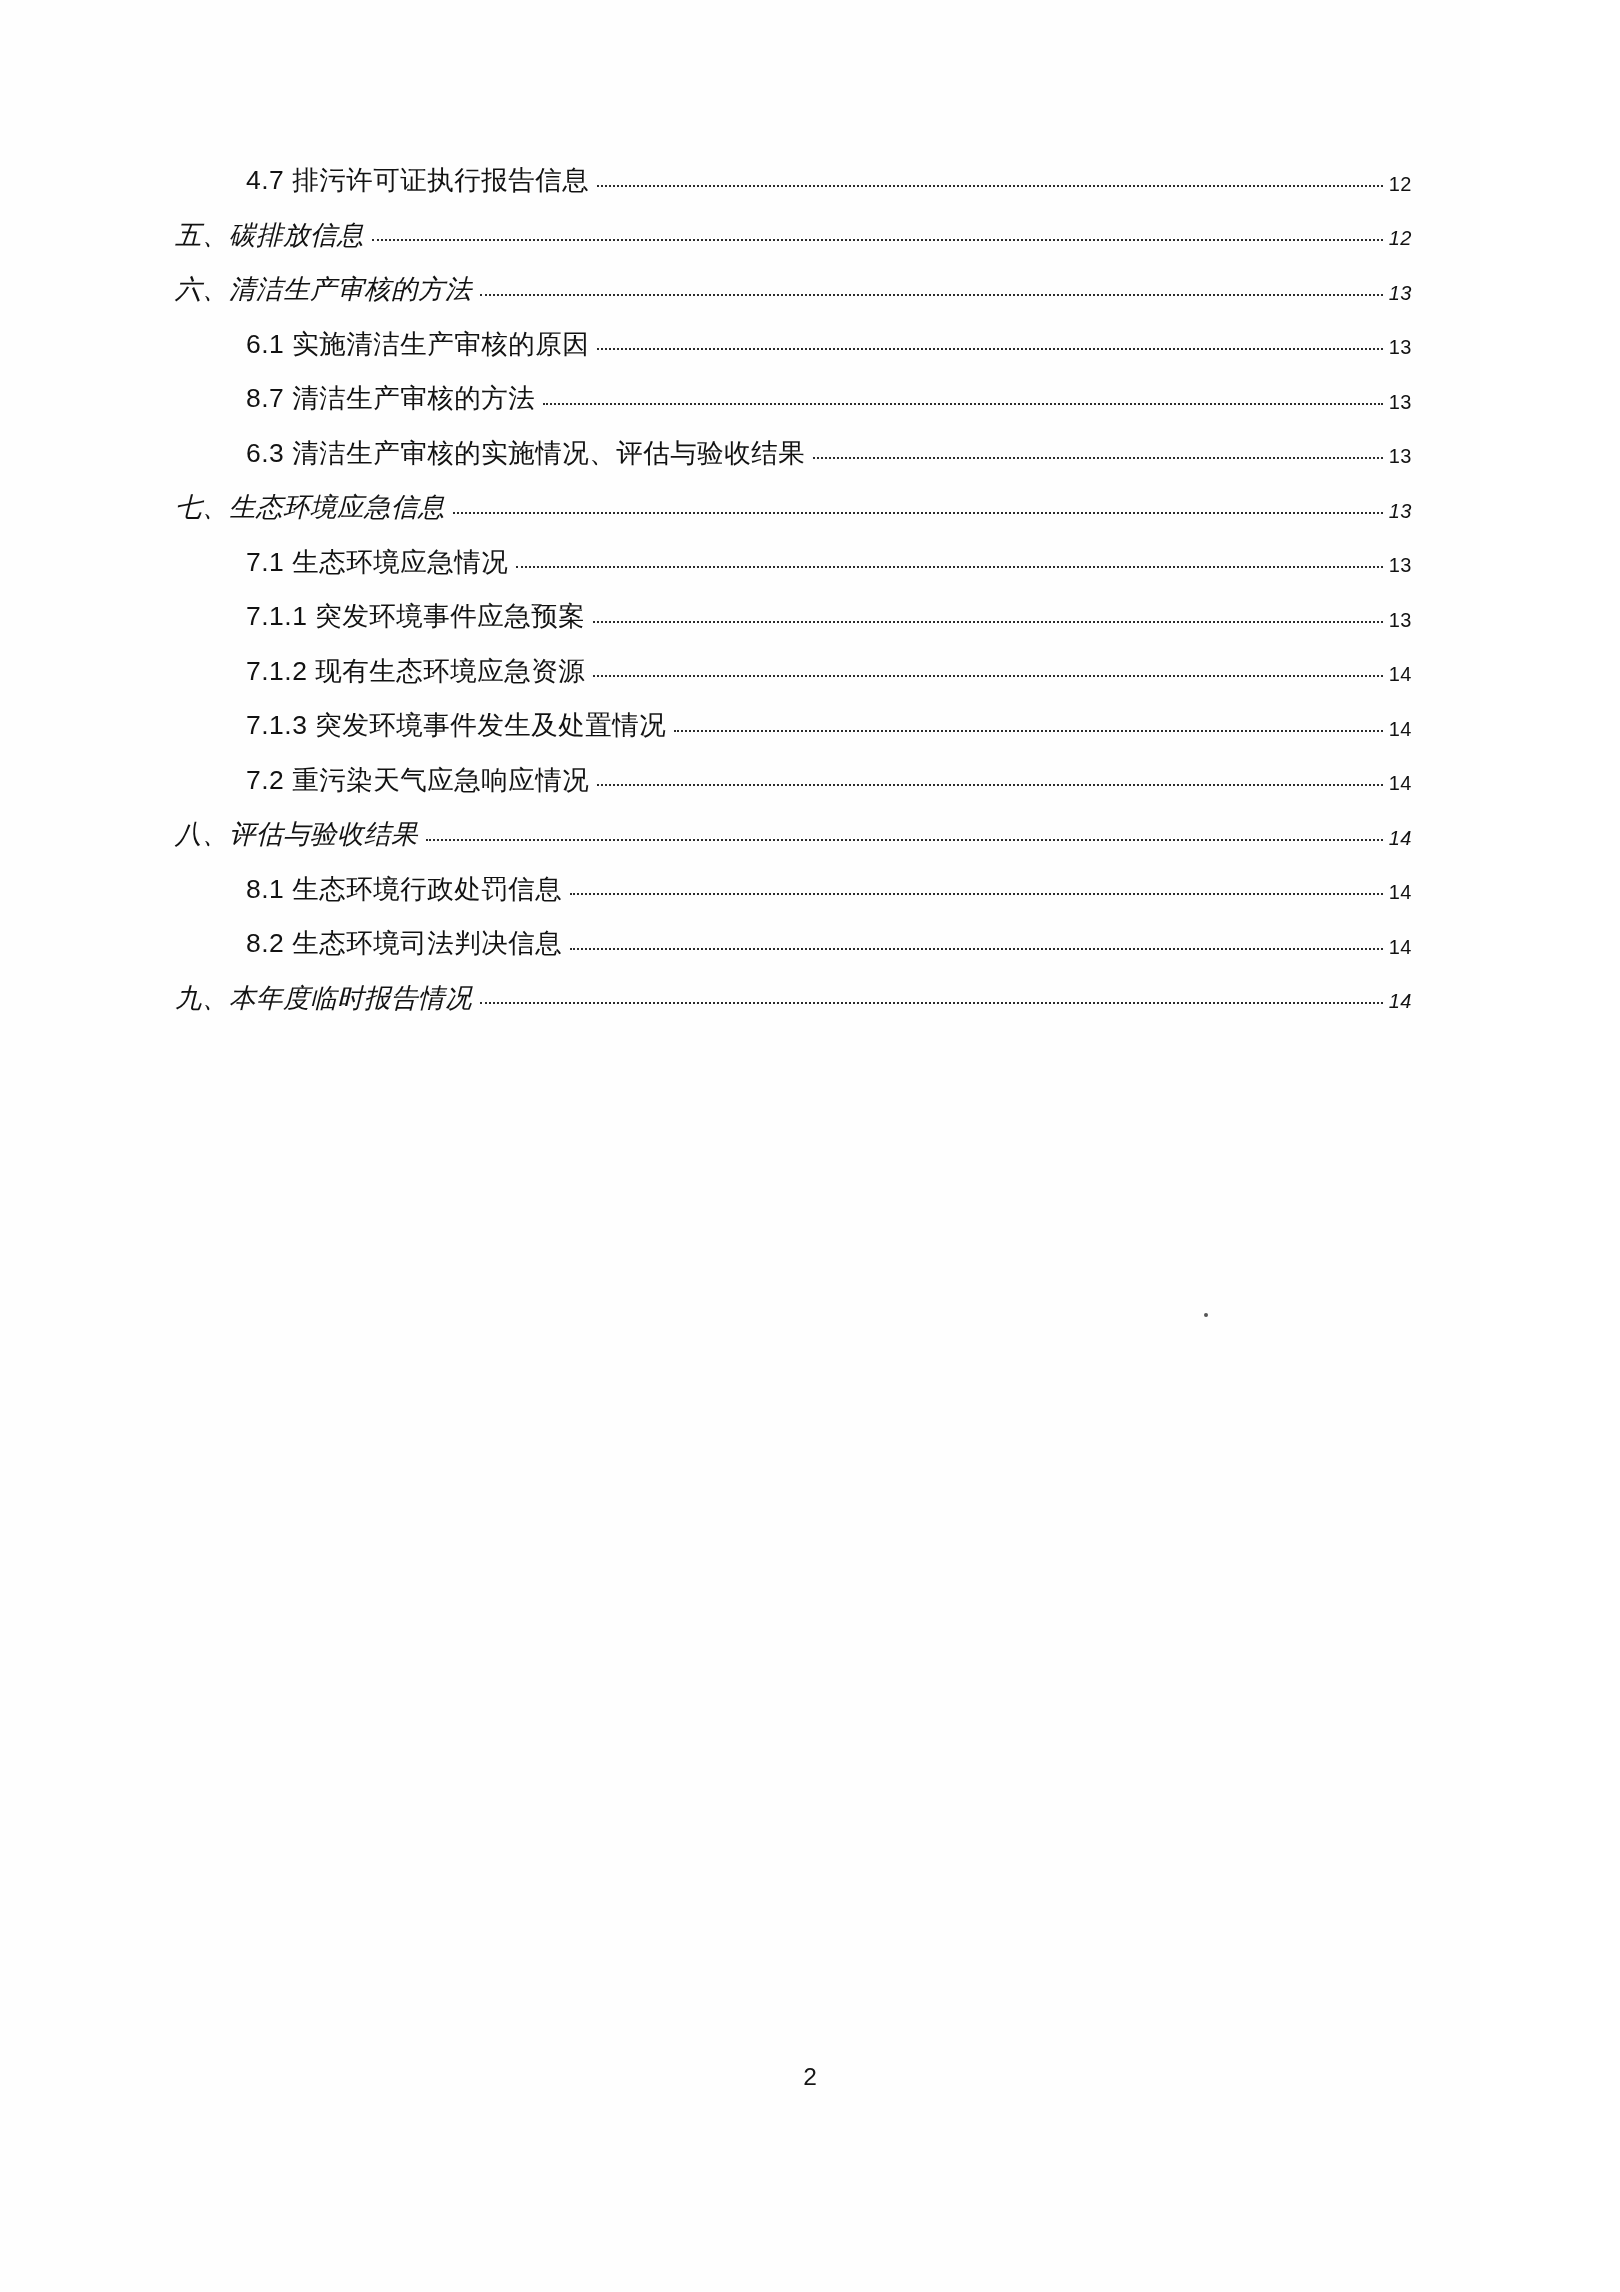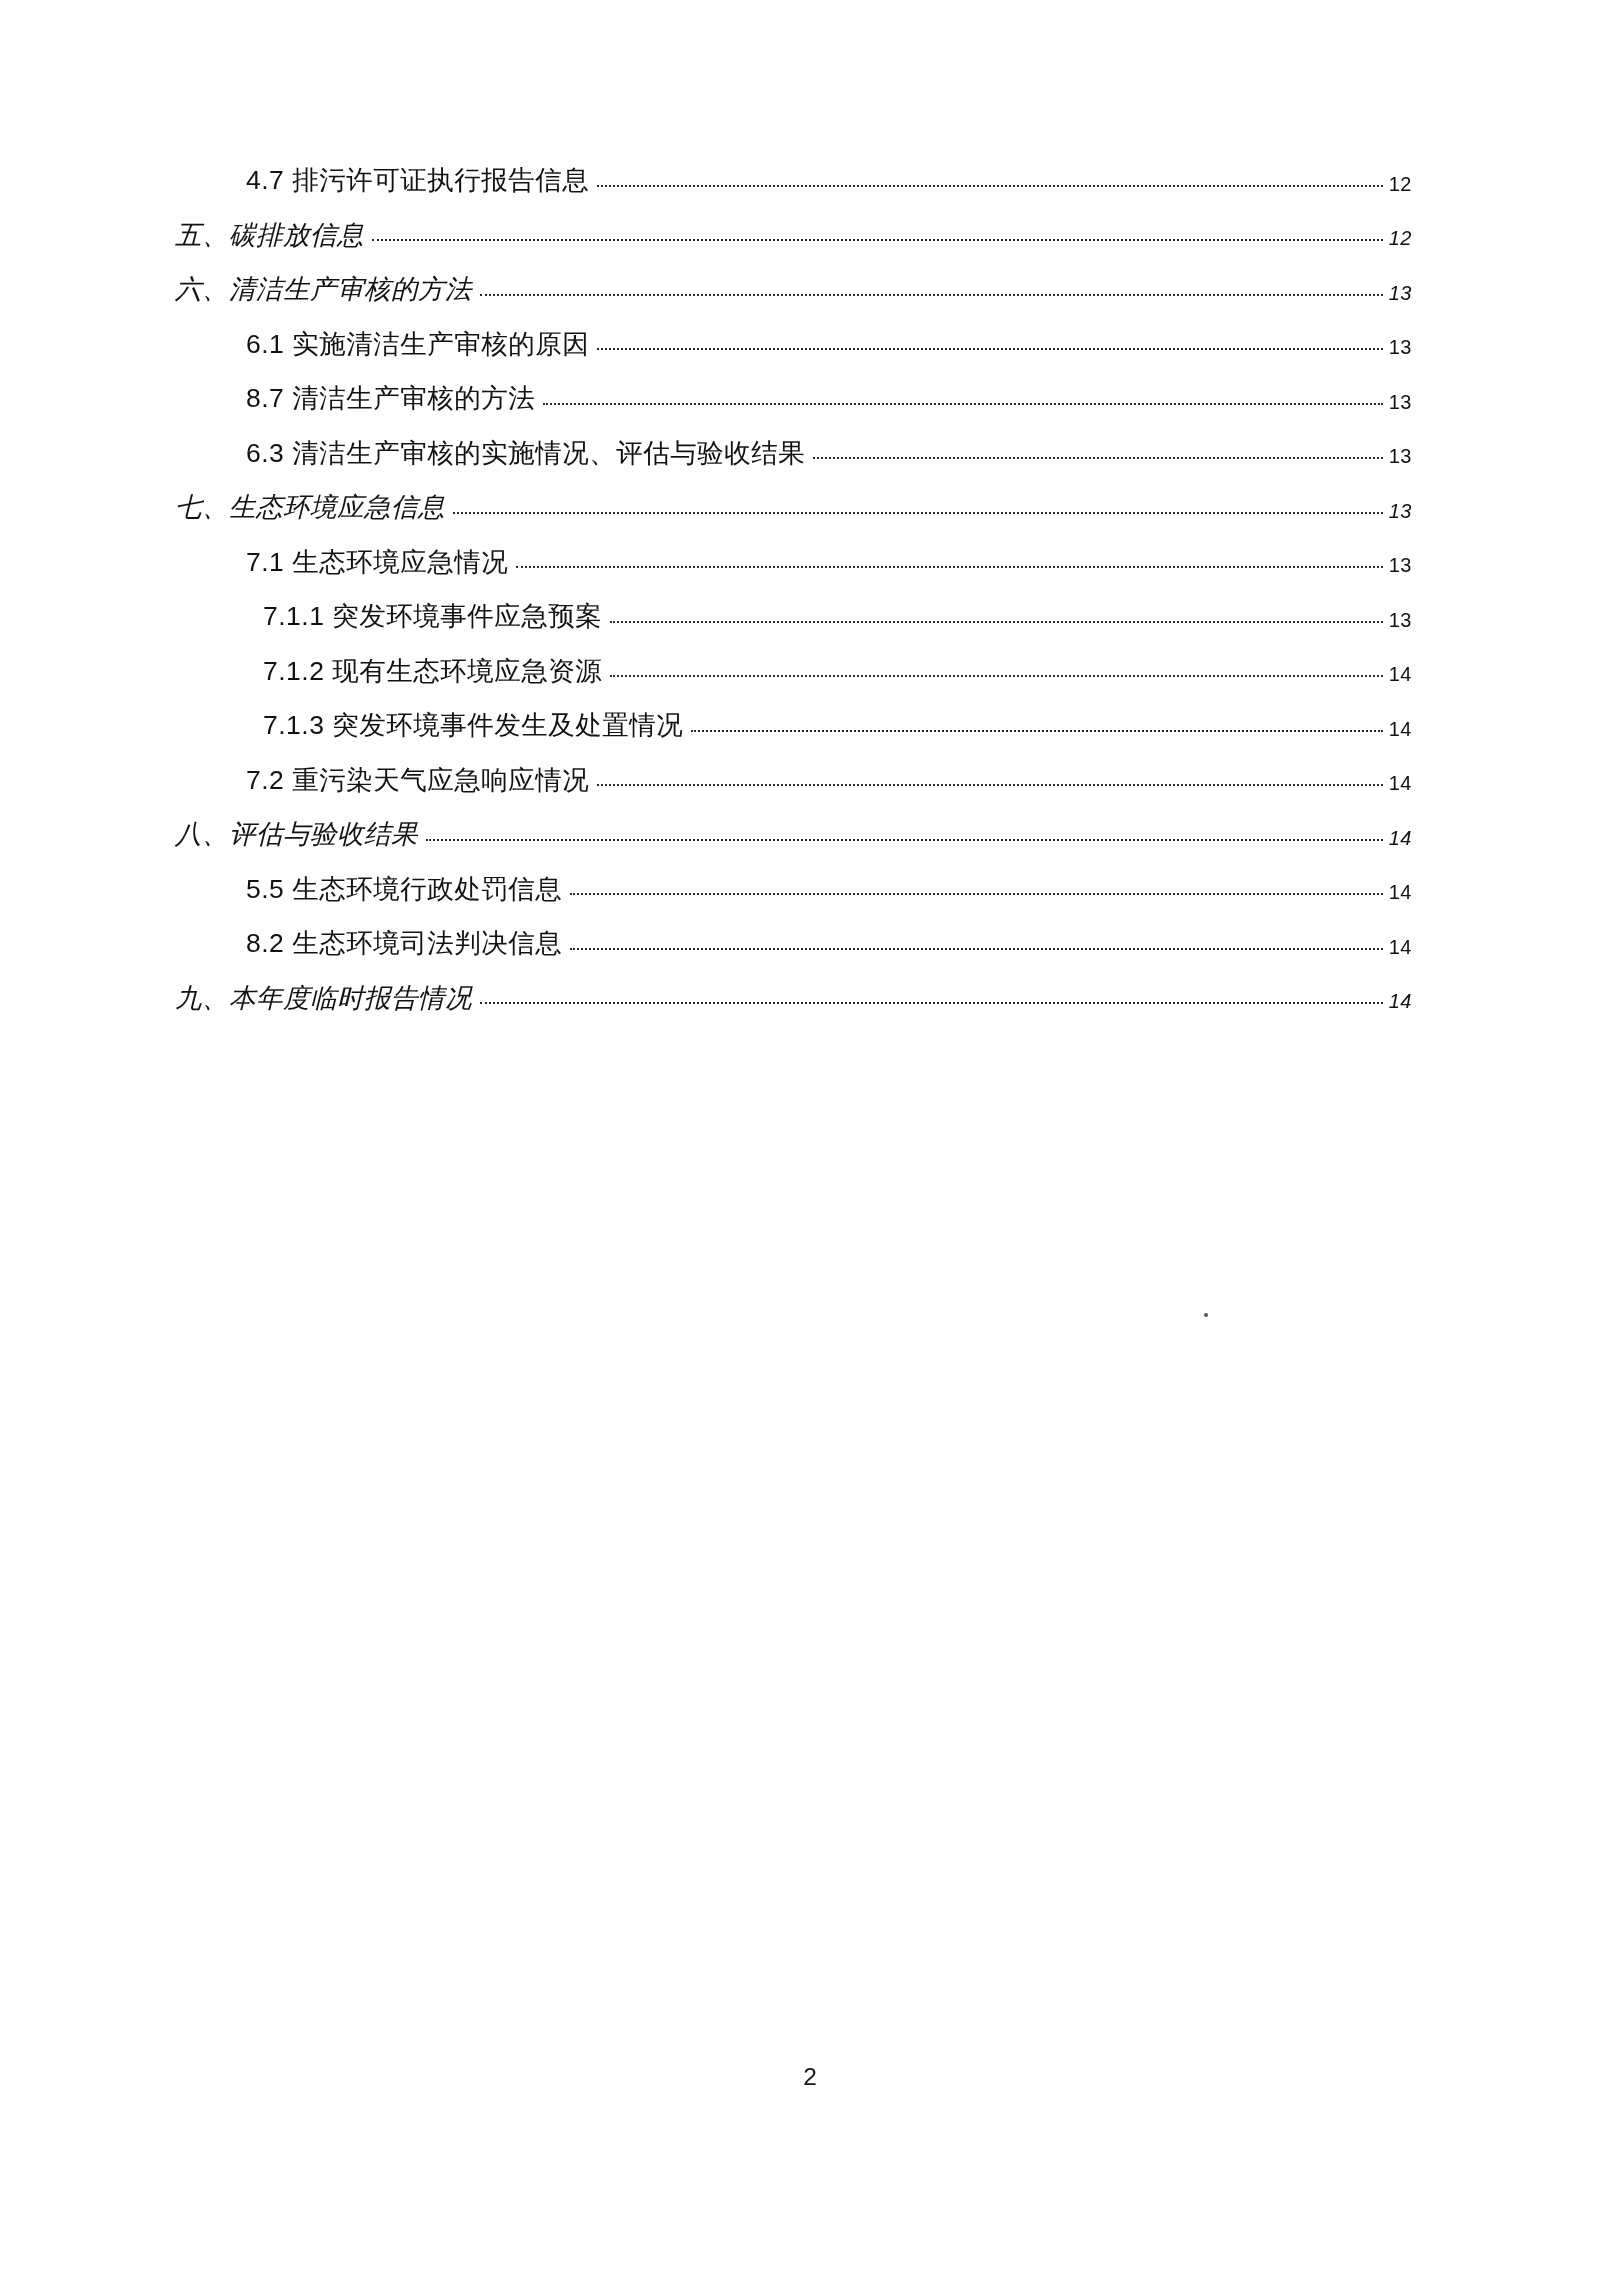--- a/index.html
+++ b/index.html
@@ -48,21 +48,21 @@
     height: 1px;
     min-width: 19.6px;
   }
   .toc-entry .pageno {
     flex: 0 0 auto;
     font-size: 20px;
     letter-spacing: 0.5px;
   }
   .lvl-0 { margin-left: -34px; font-style: italic; }
   .lvl-2 { margin-left: 37px; }
-  .lvl-3 { margin-left: 54px; }
+  .lvl-3 { margin-left: 37px; }
 
   .page-number {
     position: absolute;
     left: 0;
     top: 2063px;
     width: 1620px;
     text-align: center;
     font-size: 24.5px;
     color: #161616;
   }
@@ -141,21 +141,21 @@
         <span class="label">7.2  重污染天气应急响应情况</span>
         <span class="leader"></span>
         <span class="pageno">14</span>
       </div>
       <div class="toc-entry lvl-0">
         <span class="label">八、评估与验收结果</span>
         <span class="leader"></span>
         <span class="pageno">14</span>
       </div>
       <div class="toc-entry lvl-2">
-        <span class="label">5.5  生态环境行政处罚信息</span>
+        <span class="label">8.1  生态环境行政处罚信息</span>
         <span class="leader"></span>
         <span class="pageno">14</span>
       </div>
       <div class="toc-entry lvl-2">
         <span class="label">8.2  生态环境司法判决信息</span>
         <span class="leader"></span>
         <span class="pageno">14</span>
       </div>
       <div class="toc-entry lvl-0">
         <span class="label">九、本年度临时报告情况</span>

